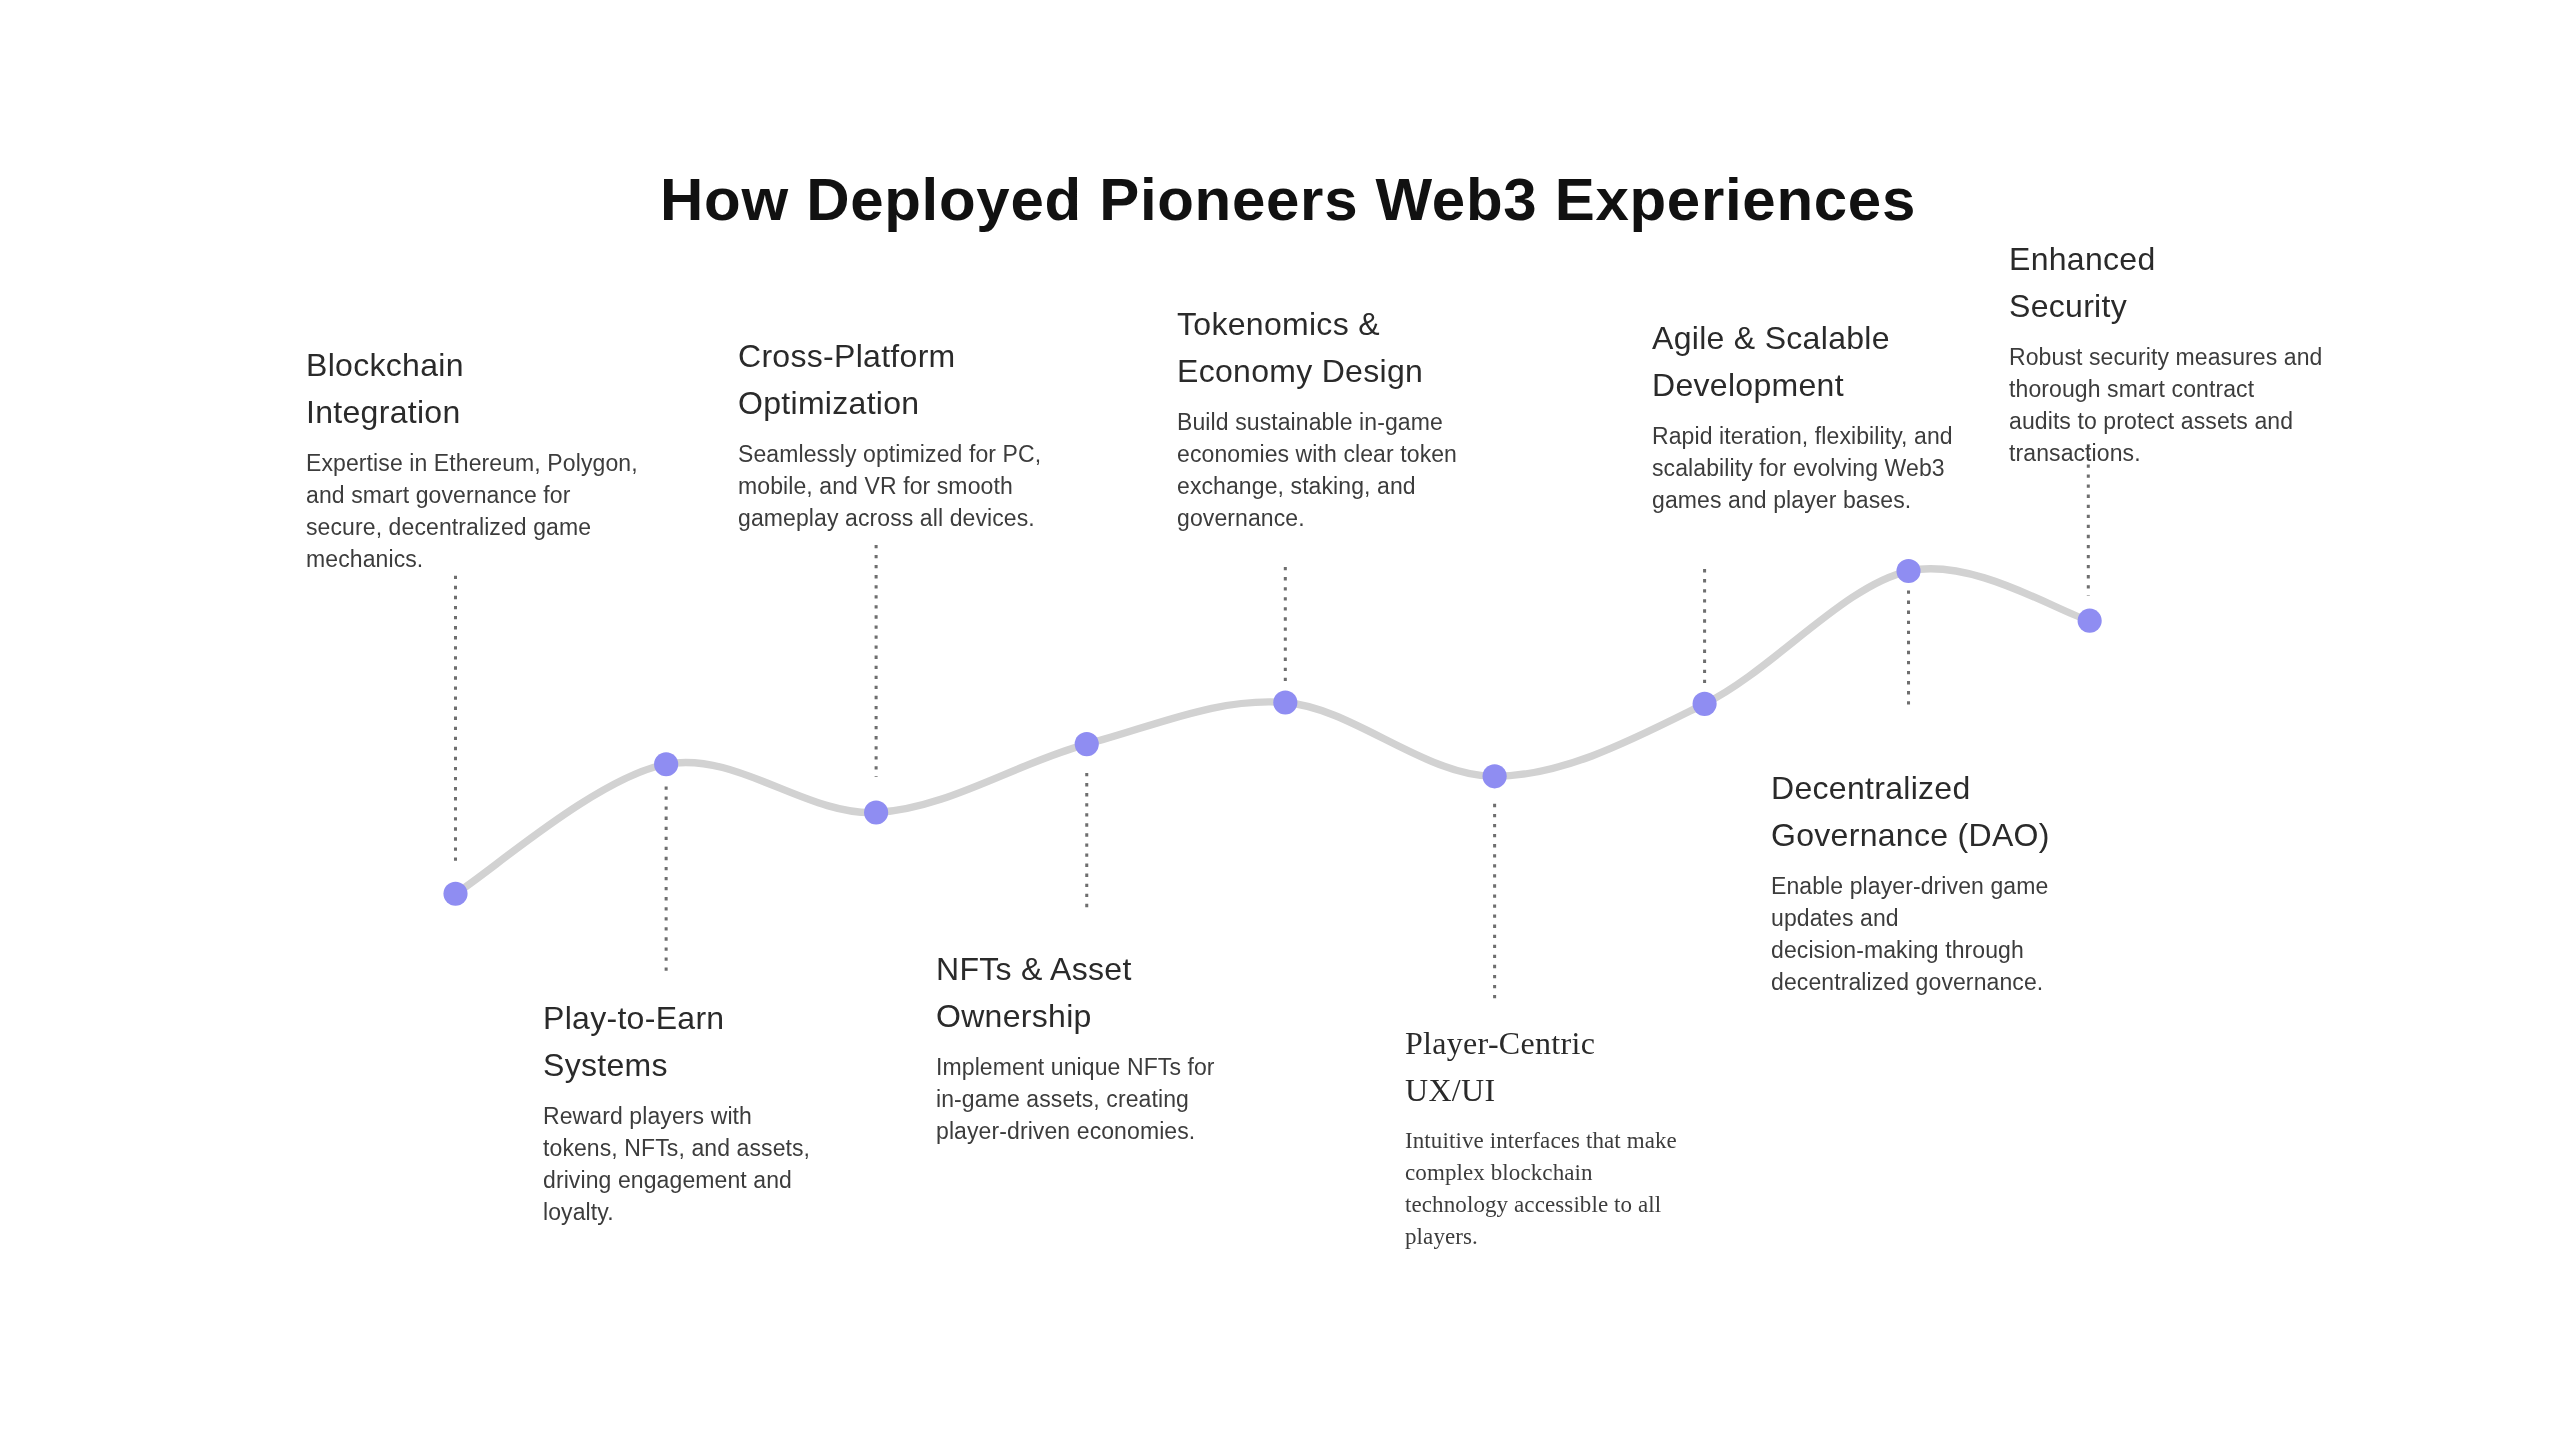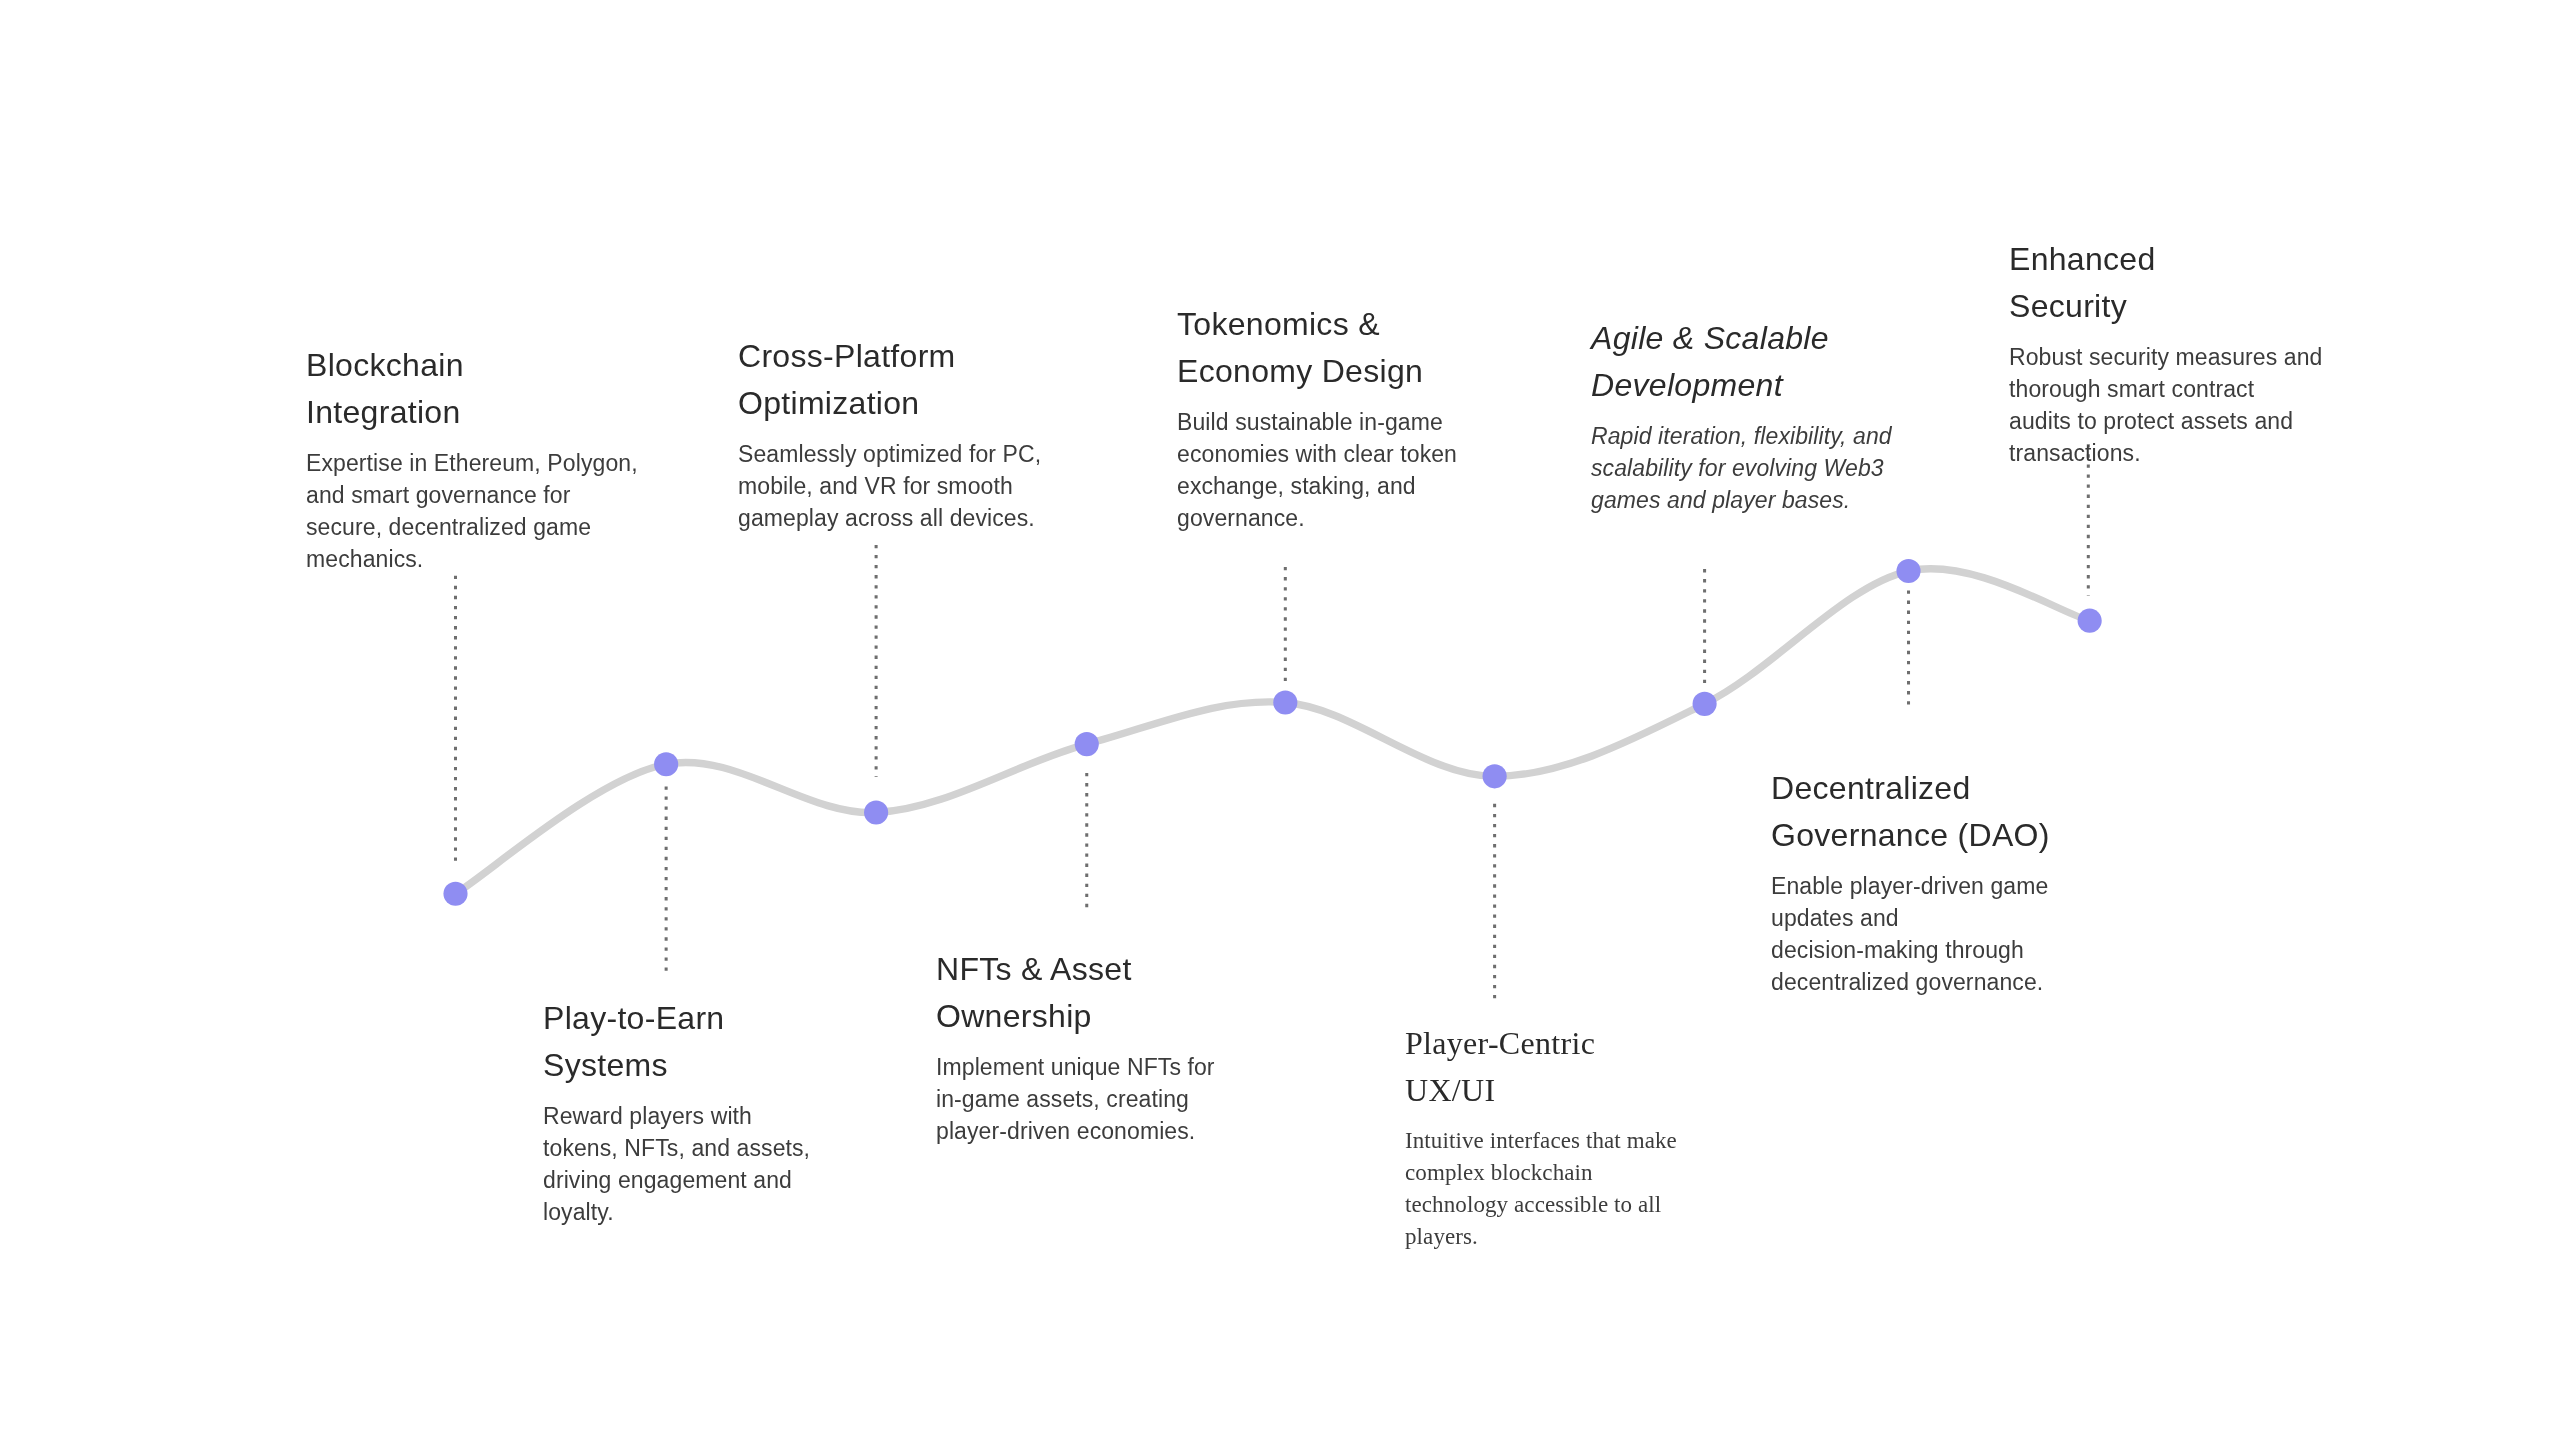--- a/index.html
+++ b/index.html
@@ -48,29 +48,30 @@
     letter-spacing: 0.1px;
     white-space: pre-line;
   }
   
   .step-1 { left: 306px;  top: 342px;  }
   .step-2 { left: 543px;  top: 995px; }
   .step-3 { left: 738px; top: 333px;  }
   .step-4 { left: 936px; top: 946px; }
   .step-5 { left: 1177px; top: 301px;  }
   .step-6 { left: 1405px; top: 1020px; font-family: Liberation Serif, serif; }
-  .step-7 { left: 1591px; top: 315px; font-style: italic;  }
+  .step-7 { left: 1652px; top: 315px;  }
   .step-8 { left: 1771px; top: 765px; }
   .step-9 { left: 2009px; top: 236px;  }
 </style>
 </head>
 <body>
 
 <div class="canvas">
 
+  <h1 class="main-title">How Deployed Pioneers Web3 Experiences</h1>
 
   <svg class="curve-layer" viewBox="0 0 3840 2161" xmlns="http://www.w3.org/2000/svg">
 
     <path d="M 679 1332
              C 731 1300, 889 1159, 993 1139
              C 1098 1119, 1202 1216, 1306 1211
              C 1411 1206, 1518 1136, 1620 1109
              C 1722 1082, 1815 1039, 1916 1047
              C 2017 1055, 2124 1157, 2228 1157
              C 2332 1157, 2438 1100, 2541 1049

